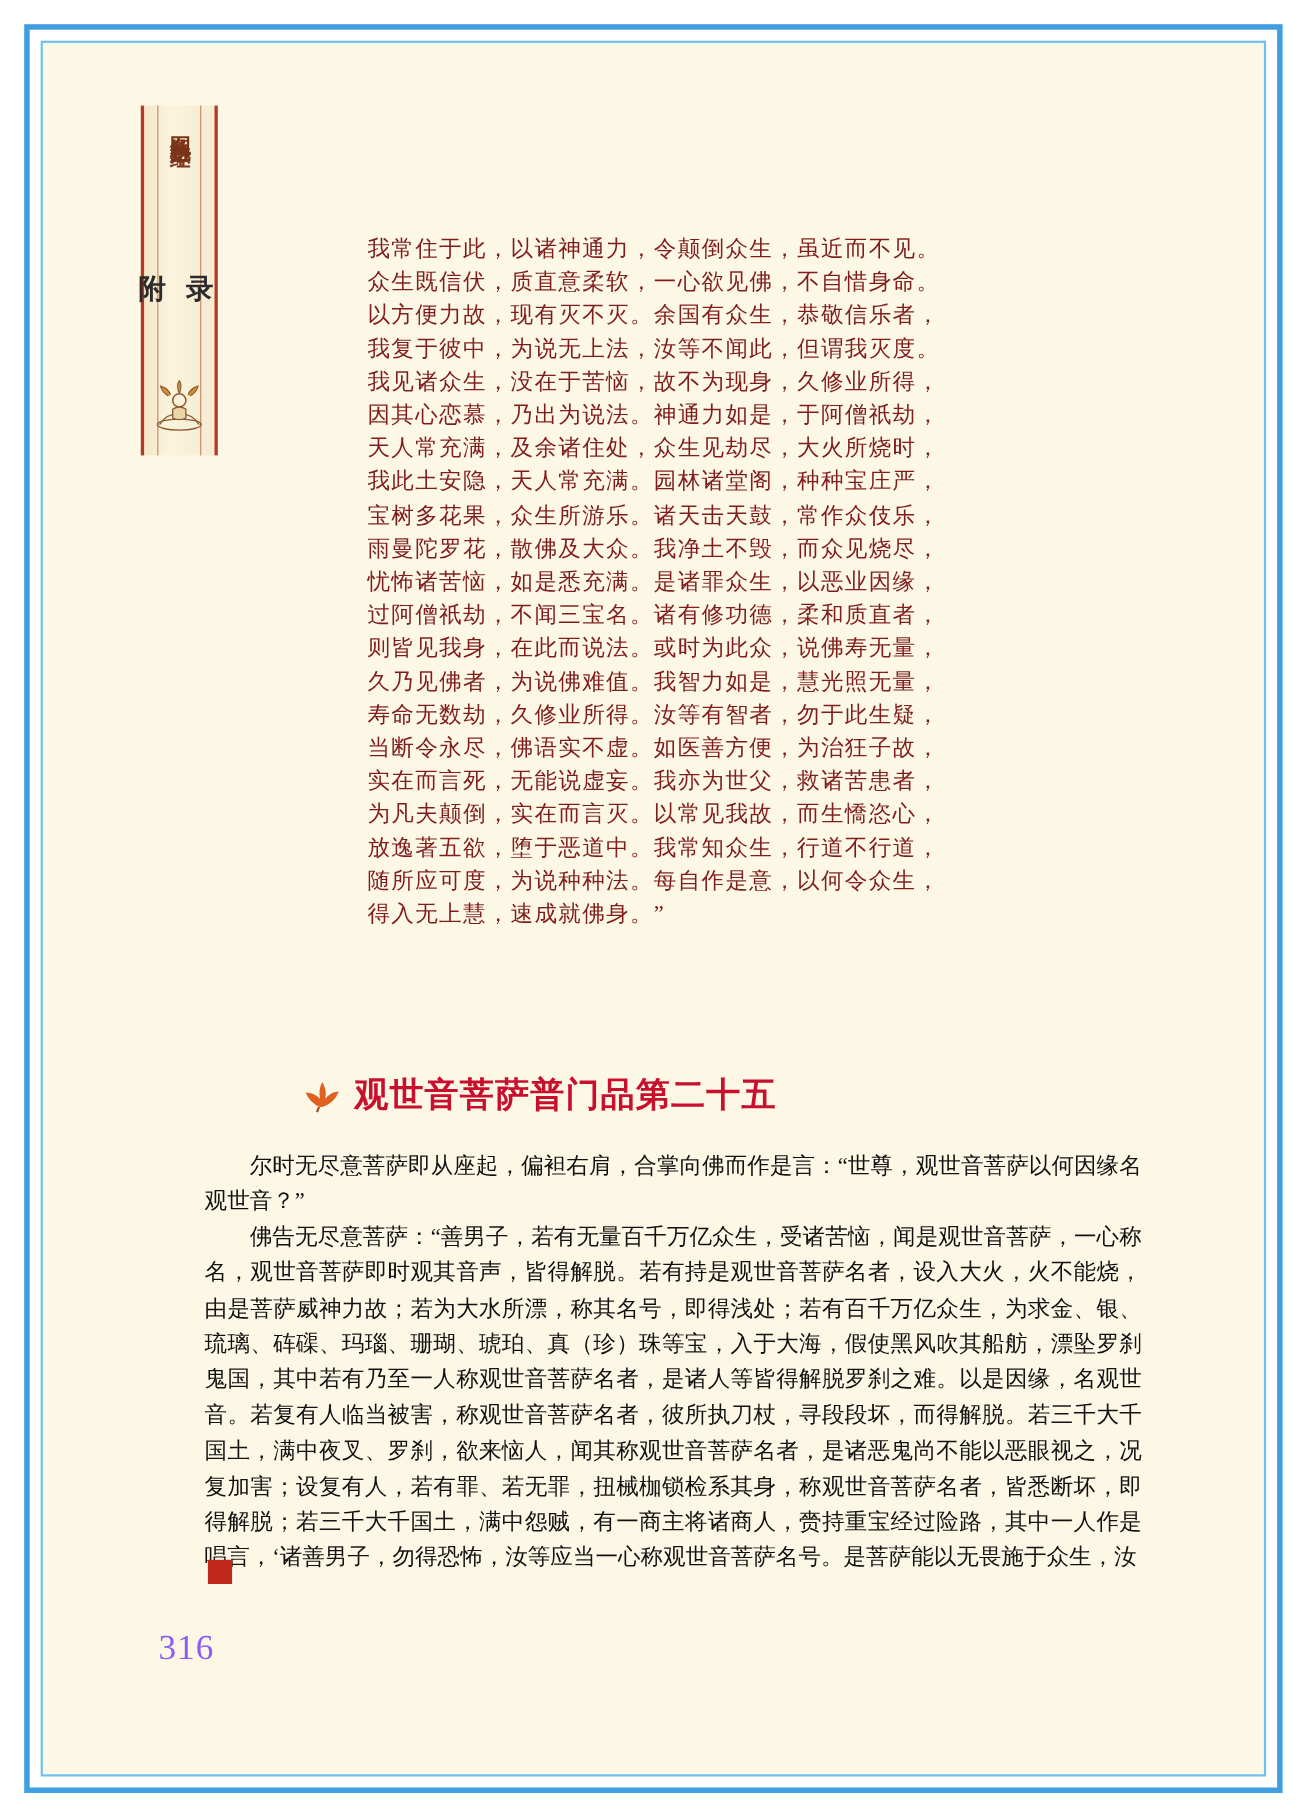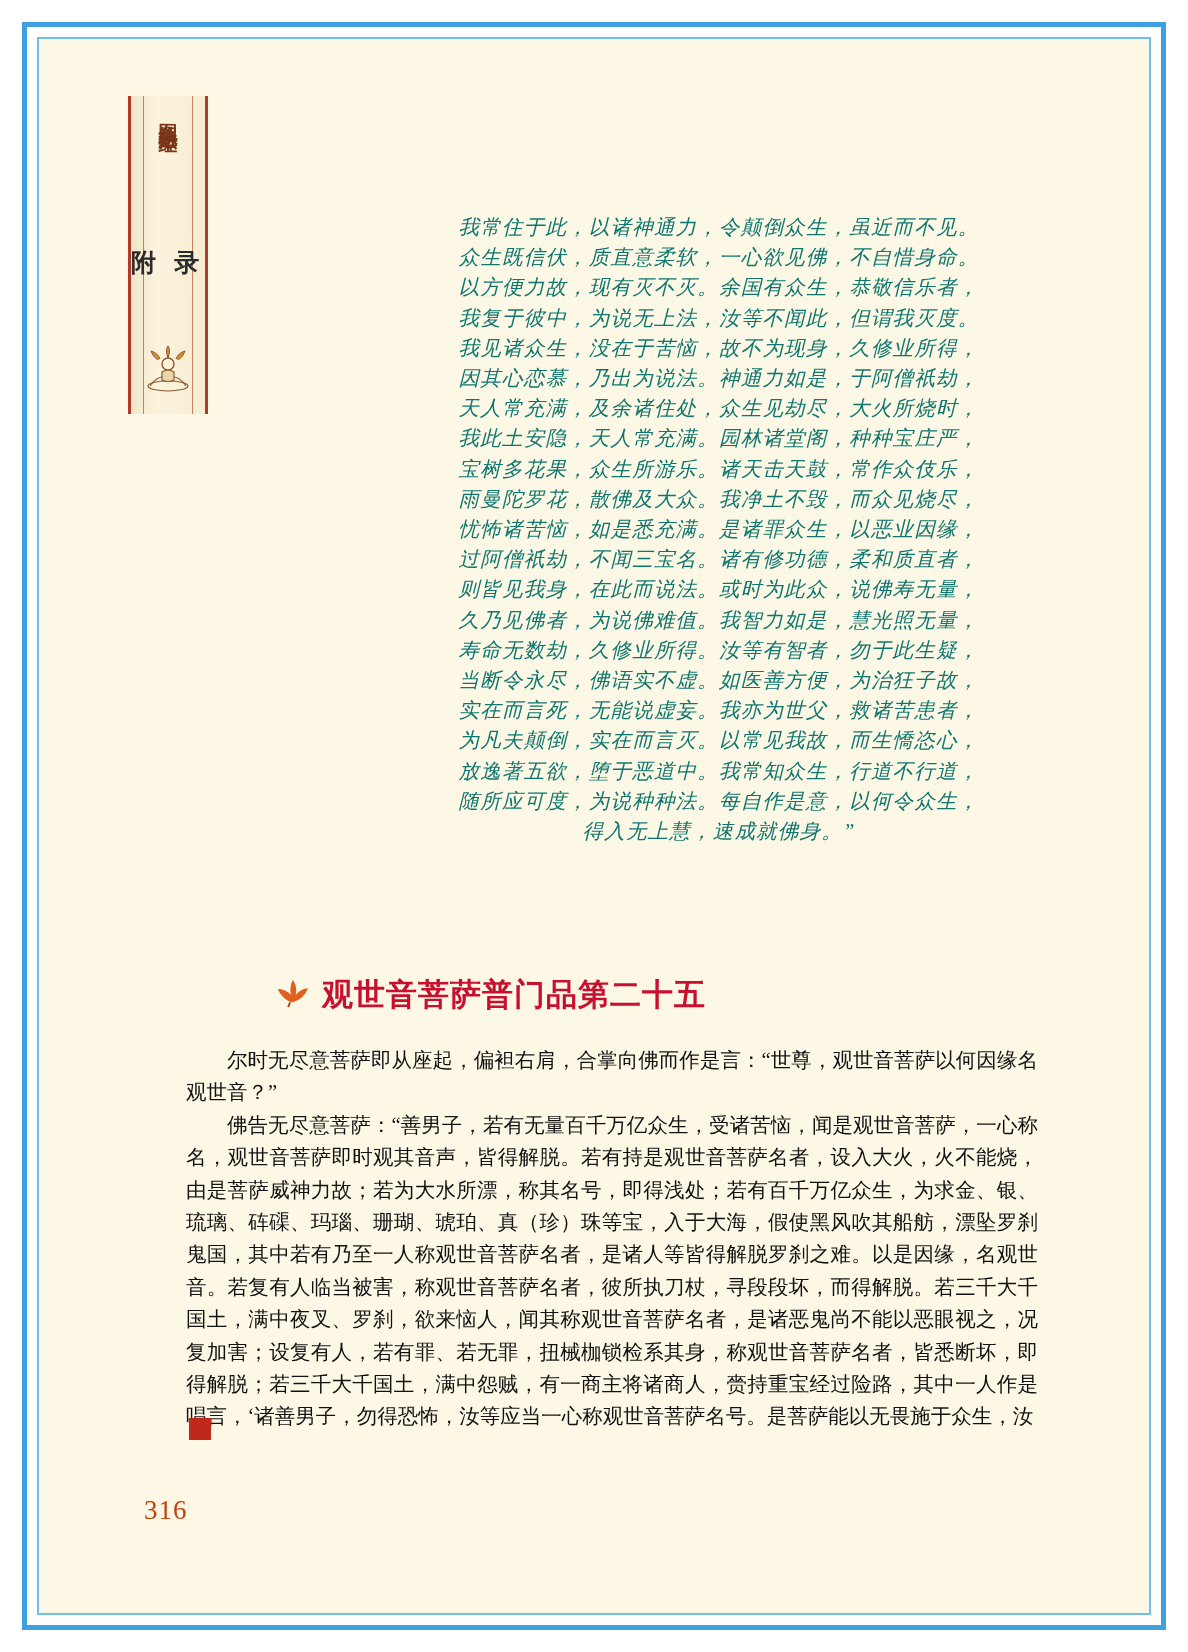--- a/index.html
+++ b/index.html
@@ -41,21 +41,21 @@
     left: 44px; top: 44px; right: 44px; bottom: 44px;
     background: #fdf8e6;
     overflow: hidden;
   }
 
   
   .side-tab {
     position: absolute;
     left: 84px;
     top: 52px;
-    width: 80px;
+    width: 70px;
     height: 318px;
     background: linear-gradient(to right, #f3e6c8 0%, #fbf3dd 35%, #f6ecd2 100%);
     border-left: 3px solid #b33a27;
     border-right: 3px solid #b33a27;
     box-sizing: border-box;
   }
   .side-tab .tab-rule {
     position: absolute;
     top: 0; bottom: 0;
     width: 1px;
@@ -98,36 +98,34 @@
     height: 60px;
   }
 
   
   .verse {
     position: absolute;
     left: 290px;
     top: 168px;
     width: 770px;
     font-family: "Liberation Serif", serif;
-    font-style: italic;
     font-size: 20.5px;
     line-height: 30.2px;
-    color: #0f766e;
+    color: #7f1d1d;
     letter-spacing: 1.2px;
-    text-align: center;
   }
   .verse .vline { white-space: nowrap; }
 
   
   .section-head {
     position: absolute;
     left: 228px;
     top: 930px;
     display: flex;
-    align-items: flex-start;
+    align-items: center;
     gap: 12px;
   }
   .section-head .leaf {
     width: 38px;
     height: 34px;
     flex: 0 0 auto;
   }
   .section-head .head-text {
     font-family: "Liberation Serif", serif;
     font-weight: bold;
@@ -165,24 +163,23 @@
     height: 22px;
     background: #c0281c;
   }
 
   
   .folio {
     position: absolute;
     left: 100px;
     top: 1435px;
     font-family: "Liberation Serif", serif;
-    font-size: 27px;
-    color: #c2410c;
+    font-size: 32px;
+    color: #8b5cf6;
     letter-spacing: 1px;
-    margin-top: 16px;
   }
 </style>
 </head>
 <body>
 
 <div class="page">
 
   <div class="border-outer"></div>
   <div class="border-inner"></div>
 

